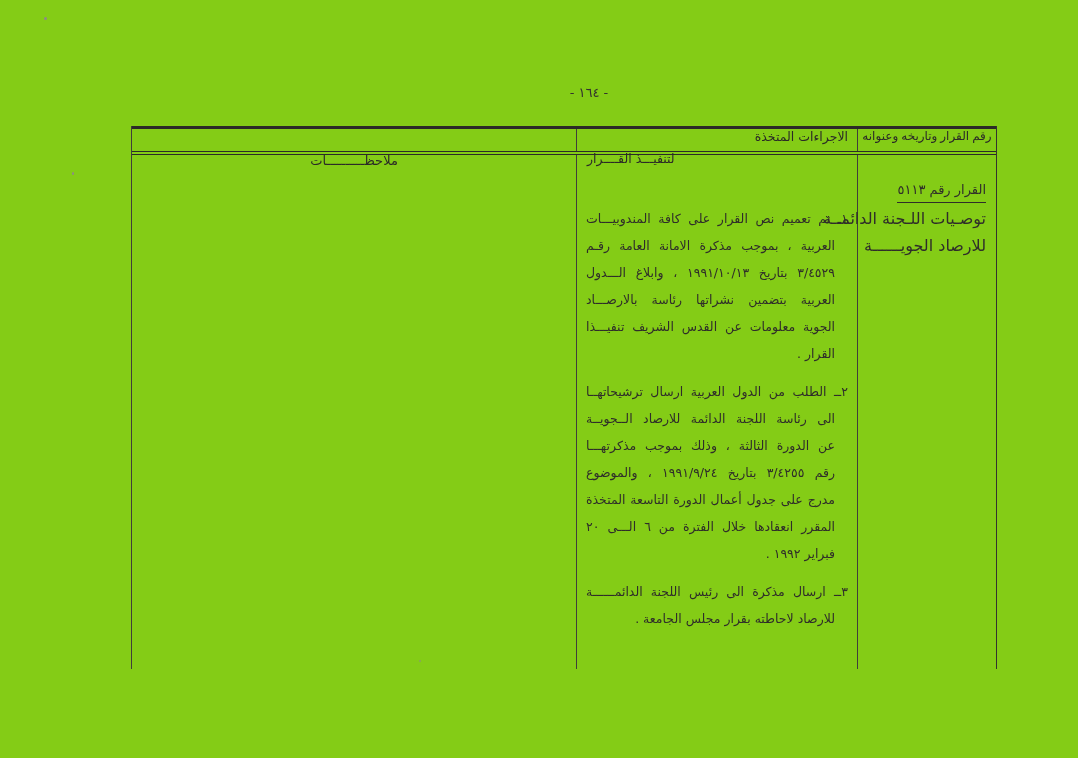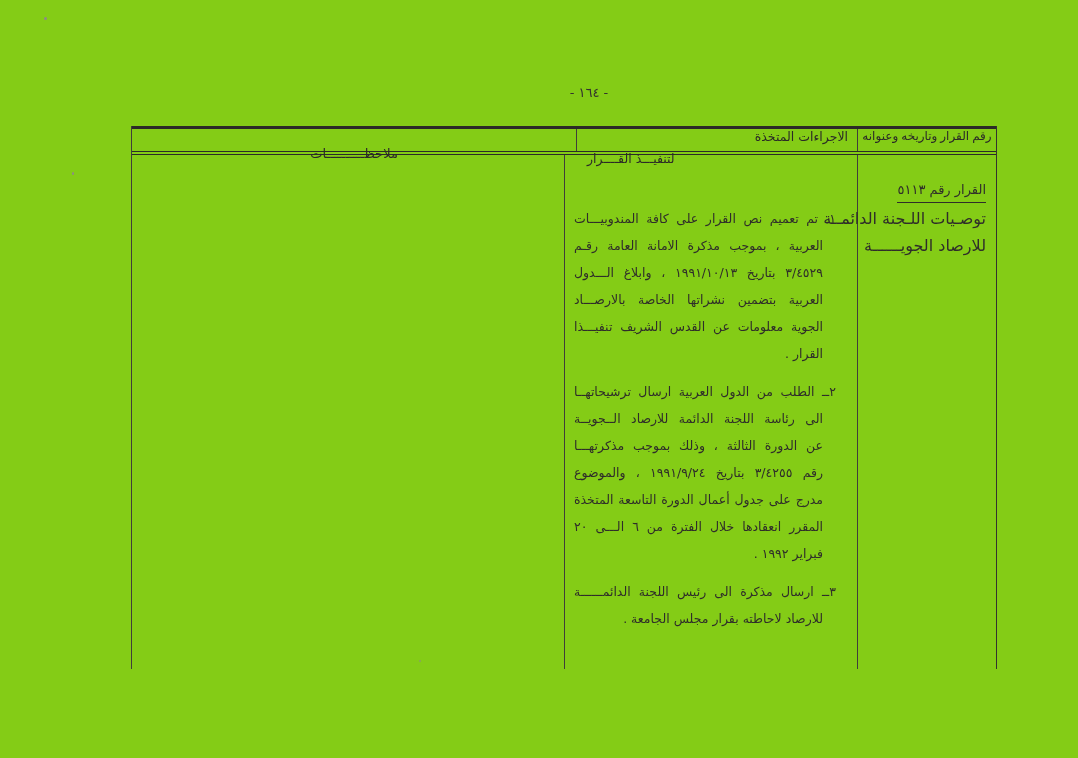--- a/index.html
+++ b/index.html
@@ -19,32 +19,32 @@
     direction:rtl;
     border-left:1px solid #403e3a;
     border-right:1px solid #34322e;
   }
   .hrow{
     display:flex; height:29px;
     border-top:3px solid #2b2a27;
     border-bottom:4px double #2b2a27;
     font-size:12px; color:#2b2a27;
   }
-  .brow{ display:flex; height:514px;gap:12px; }
+  .brow{ display:flex; height:514px; }
   .cell{ position:relative; }
   .c-dec{ width:139px; border-left:1px solid #403e3a; }
   .c-act{ width:281px; border-left:1px solid #403e3a; }
   .c-not{ flex:1; }
   
   .hc-dec span{ display:block; padding-top:0; text-align:center; white-space:nowrap;font-family:Liberation Serif, serif; }
   .hc-act{ padding:2px 7px 0 5px; font-size:12.5px; }
   .hc-act .seg{ display:block; line-height:12px; white-space:nowrap; }
   .hc-act .s1{ text-align:right; padding-right:2px; }
   .hc-act .s2{ text-align:left; padding-left:5px; margin-top:10px; }
-  .hc-not span{ display:block; padding-top:17px; text-align:center; font-size:13px; }
+  .hc-not span{ display:block; padding-top:24px; text-align:center; font-size:13px; }
   
   .line{ line-height:27px; white-space:nowrap; }
   .jl{ text-align:justify; text-align-last:justify; }
   .cont{ padding-right:13px; }
   .last{ text-align:right; text-align-last:right; }
   .bc-dec{ padding:24px 10px 0 8px; text-align:right; }
   .dno{
     display:inline-block; font-size:13px; white-space:nowrap;
     border-bottom:1px solid #2f2d2a; padding-bottom:5px; margin-bottom:2px;
   }
@@ -85,21 +85,21 @@
         <div class="dtitle">
             <div class="line jl">توصـيات اللـجنة الدائمــة</div>
             <div class="line jl">للارصاد الجويــــــة</div>
           </div>
       </div>
       <div class="cell c-act bc-act">
           <div class="para">
             <div class="line jl">١ـ تم تعميم نص القرار على كافة المندوبيـــات</div>
             <div class="line cont jl">العربية ،  بموجب مذكرة الامانة العامة رقـم</div>
             <div class="line cont jl">٣/٤٥٢٩ بتاريخ ١٩٩١/١٠/١٣ ، وابلاغ الـــدول</div>
-            <div class="line cont jl">العربية بتضمين نشراتها الخاصة بالارصـــاد</div>
+            <div class="line cont jl">العربية بتضمين نشراتها رئاسة بالارصـــاد</div>
             <div class="line cont jl">الجوية معلومات عن القدس الشريف تنفيـــذا</div>
             <div class="line cont last">القرار .</div>
           </div>
           <div class="para">
             <div class="line jl">٢ــ الطلب من الدول العربية ارسال ترشيحاتهــا</div>
             <div class="line cont jl">الى رئاسة  اللجنة الدائمة للارصاد الــجويــة</div>
             <div class="line cont jl">عن الدورة الثالثة ، وذلك بموجب مذكرتهـــا</div>
             <div class="line cont jl">رقم ٣/٤٢٥٥ بتاريخ ١٩٩١/٩/٢٤ ،  والموضوع</div>
             <div class="line cont jl">مدرج على جدول أعمال الدورة التاسعة المتخذة</div>
             <div class="line cont jl">المقرر انعقادها خلال الفترة من ٦ الـــى ٢٠</div>

